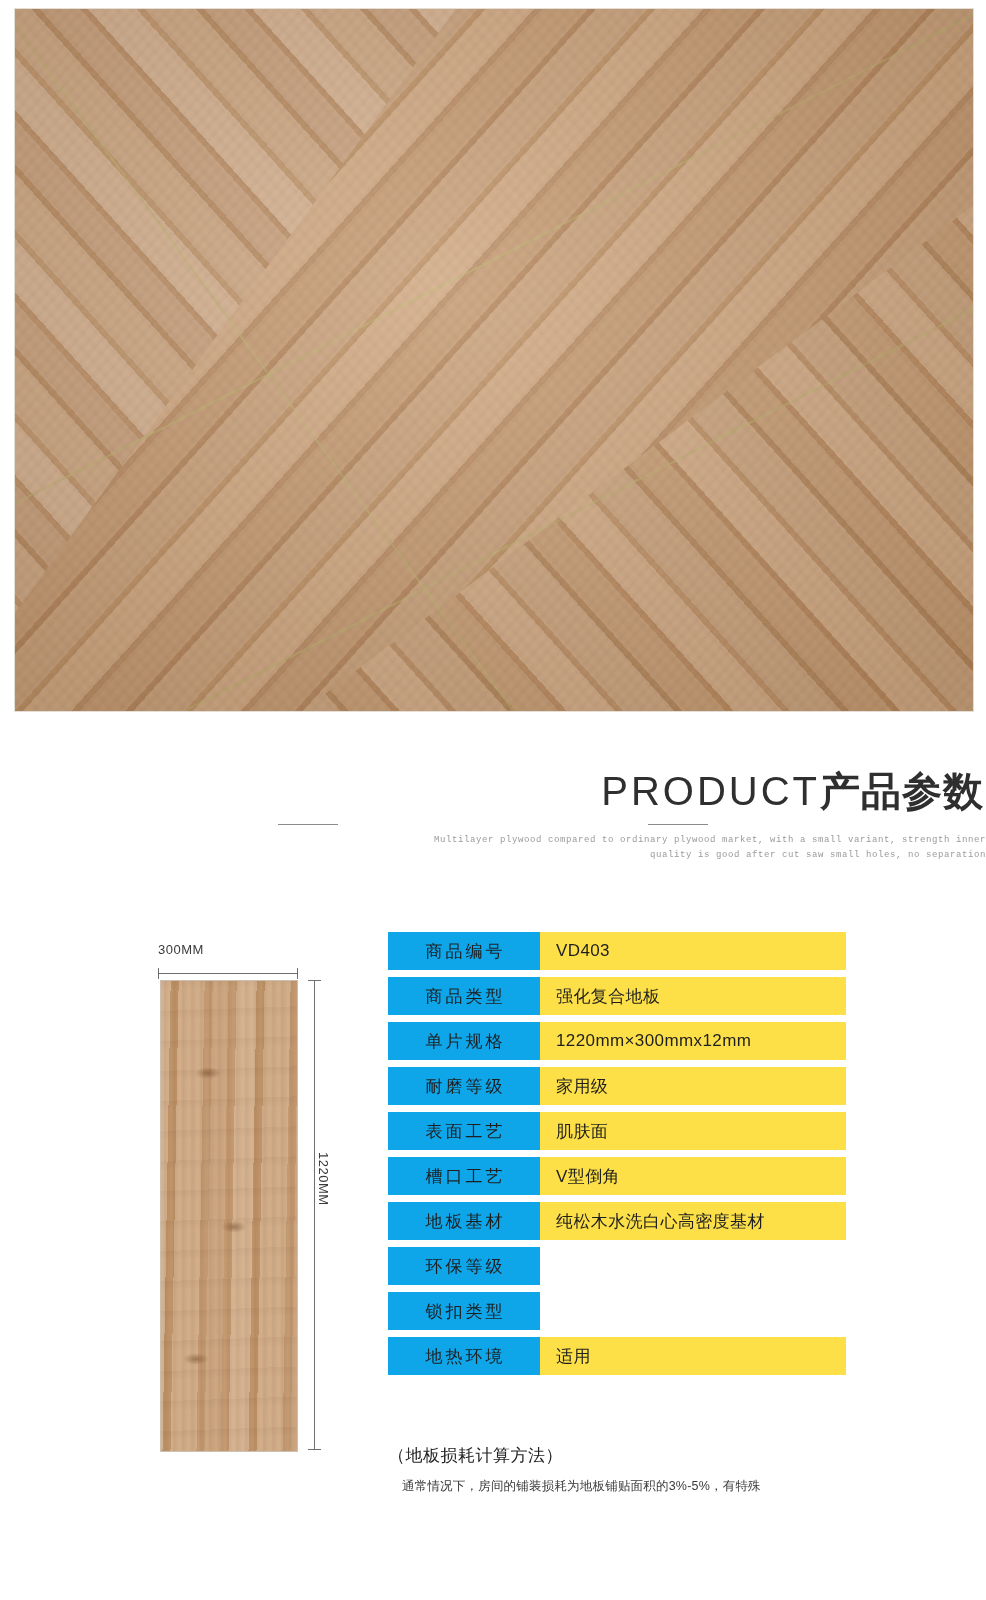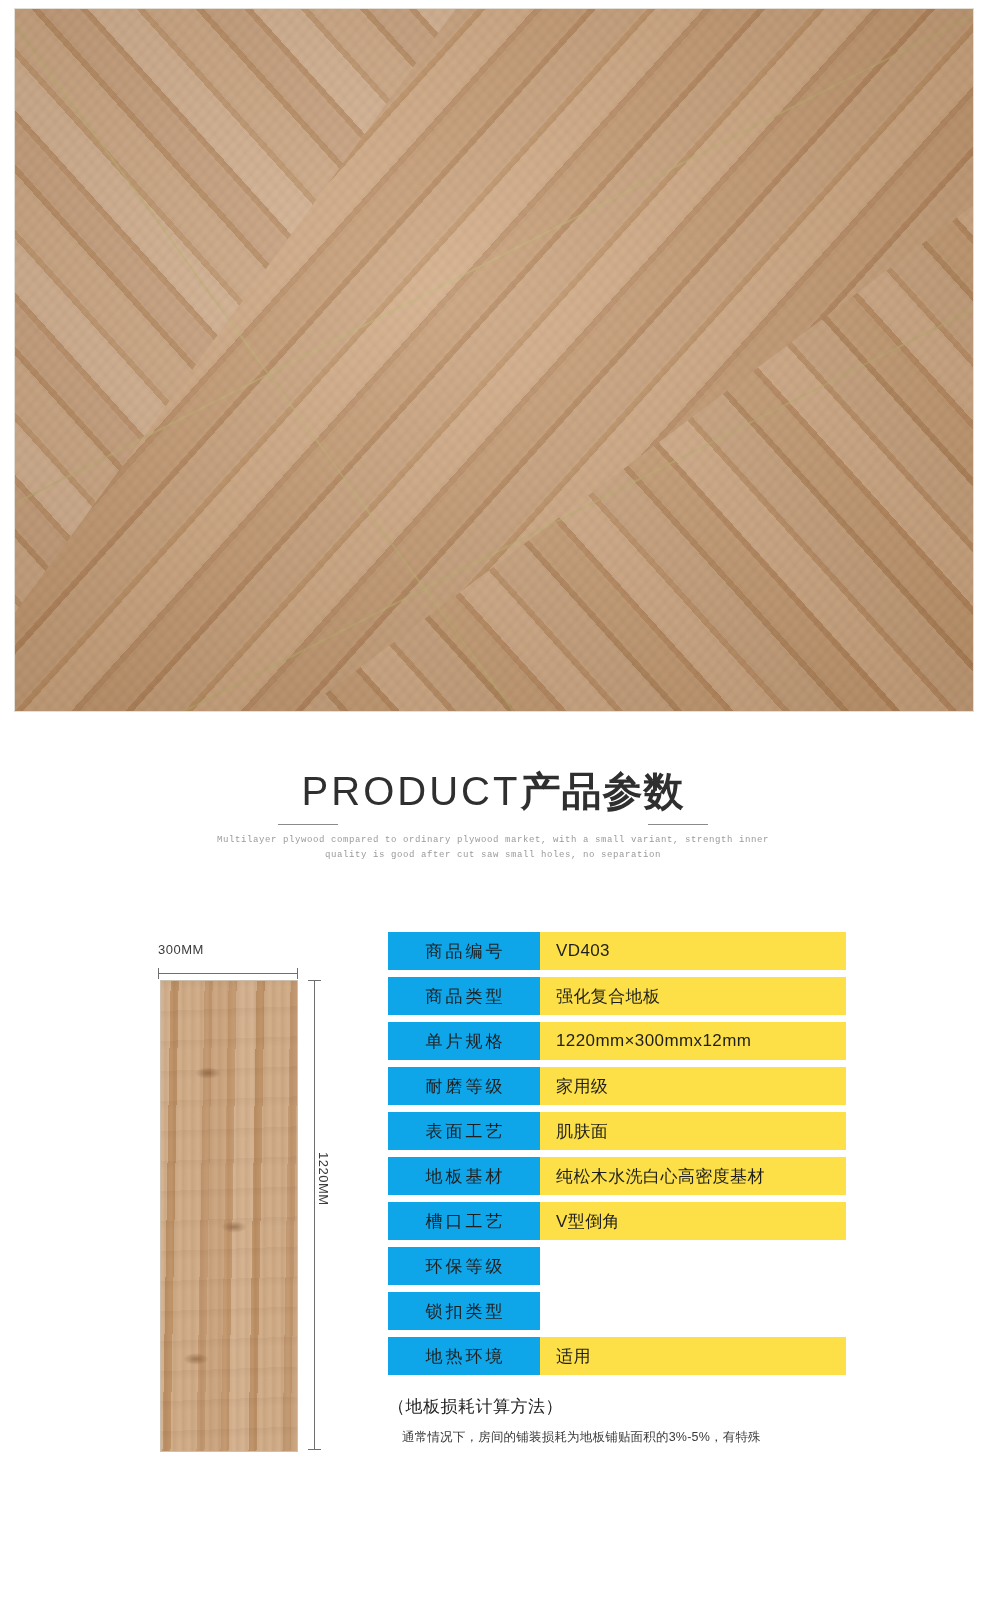--- a/index.html
+++ b/index.html
@@ -102,21 +102,21 @@
     inset: 0;
     background: radial-gradient(ellipse at 45% 40%, rgba(255,255,255,.14), rgba(60,35,15,.16) 95%);
   }
 
   
   .title-wrap {
     position: absolute;
     left: 0;
     top: 768px;
     width: 986px;
-    text-align: center;
+    text-align: right;
   }
   .title-main {
     display: inline-block;
     font-size: 40px;
     letter-spacing: 1px;
     color: #2f2f2f;
     font-weight: 400;
     line-height: 1.15;
     padding: 0 2px 6px 2px;
     white-space: nowrap;
@@ -322,21 +322,21 @@
     align-items: center;
     padding-left: 16px;
     letter-spacing: .4px;
     box-sizing: border-box;
   }
 
   
   .note {
     position: absolute;
     left: 388px;
-    top: 475px;
+    top: 524px;
     width: 500px;
   }
   .note-title {
     font-size: 17px;
     color: #222;
     letter-spacing: .5px;
     margin-bottom: 8px;
   }
   .note-line {
     font-size: 12.5px;
@@ -415,26 +415,26 @@
     </div>
     <div class="spec-row">
       <div class="spec-key">耐磨等级</div>
       <div class="spec-val">家用级</div>
     </div>
     <div class="spec-row">
       <div class="spec-key">表面工艺</div>
       <div class="spec-val">肌肤面</div>
     </div>
     <div class="spec-row">
+      <div class="spec-key">槽口工艺</div>
+      <div class="spec-val">V型倒角</div>
+    </div>
+    <div class="spec-row">
       <div class="spec-key">地板基材</div>
       <div class="spec-val">纯松木水洗白心高密度基材</div>
-    </div>
-    <div class="spec-row">
-      <div class="spec-key">槽口工艺</div>
-      <div class="spec-val">V型倒角</div>
     </div>
     <div class="spec-row">
       <div class="spec-key">环保等级</div>
     </div>
     <div class="spec-row">
       <div class="spec-key">锁扣类型</div>
     </div>
     <div class="spec-row">
       <div class="spec-key">地热环境</div>
       <div class="spec-val">适用</div>

